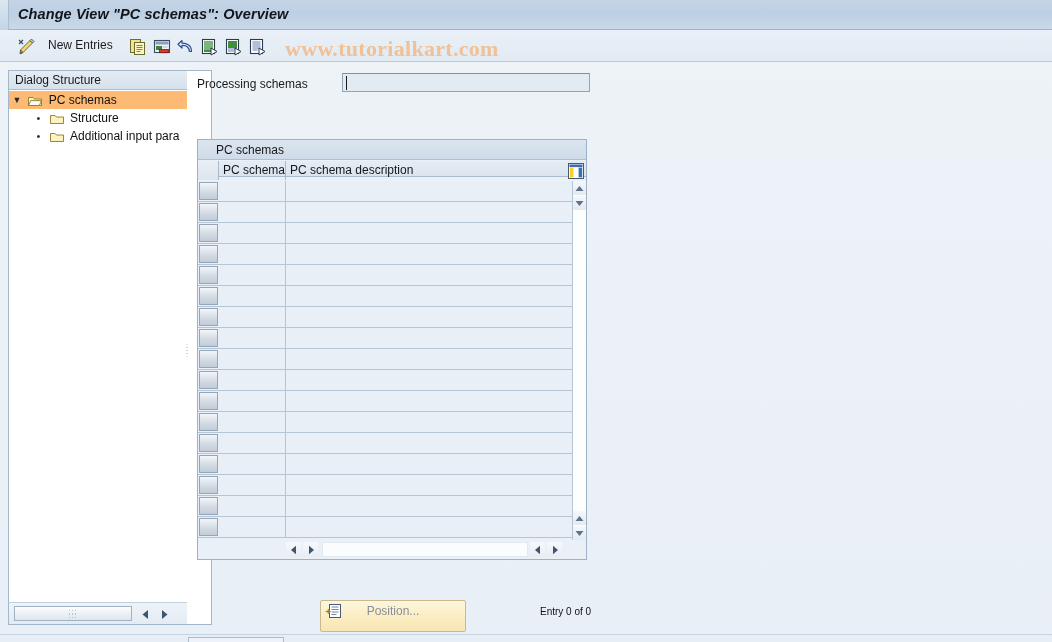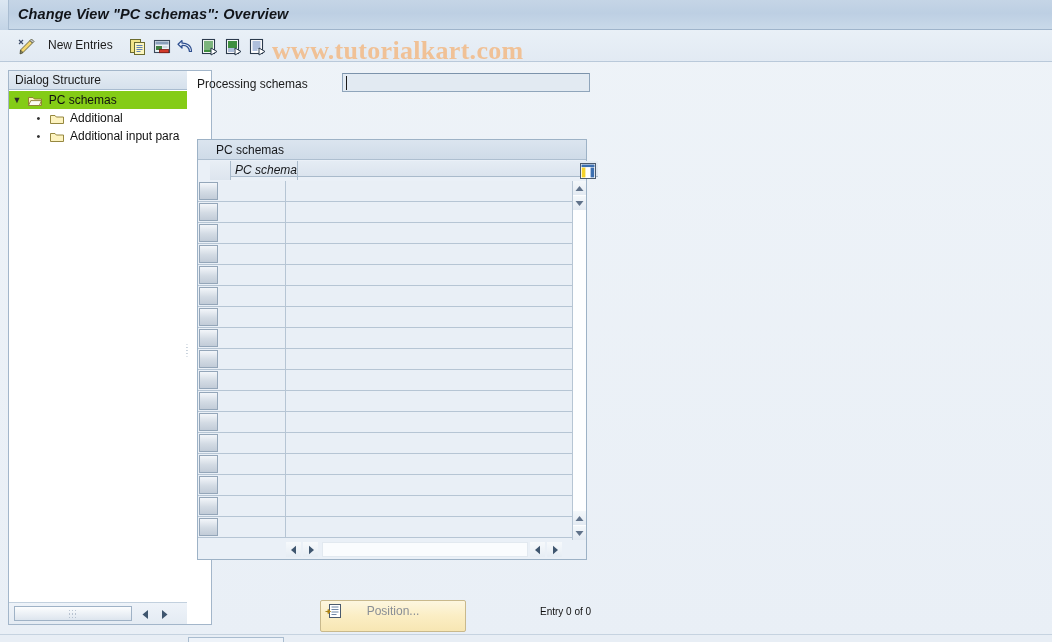--- a/index.html
+++ b/index.html
@@ -51,23 +51,23 @@
   .tb-btn {
     display:flex; align-items:center; justify-content:center;
     height:24px; border:1px solid transparent; border-radius:2px;
     cursor:default;
   }
   .newentries-label {
     position:absolute; left:48px; top:8px;
     font-size:12px; color:#1c1c1c; white-space:nowrap;
   }
   .watermark {
-    position:absolute; left:272px; top:36px;
+    position:absolute; left:285px; top:36px;
     font-family:"Liberation Serif", serif;
-    font-size:26px; font-weight:bold;
+    font-size:22px; font-weight:bold;
     color:#f0c196;
     letter-spacing:0.3px;
     white-space:nowrap;
     pointer-events:none;
   }
 
   
   .leftpanel {
     position:absolute; left:8px; top:70px; width:204px; height:555px;
     background:#ffffff;
@@ -82,21 +82,21 @@
   }
   .dlg-header span {
     position:absolute; left:6px; top:2px; font-size:12px; color:#1a1a1a;
   }
   .tree { position:absolute; left:0; top:20px; width:178px; }
   .tree-row {
     position:relative; height:18px; line-height:18px;
     white-space:nowrap; overflow:hidden;
     font-size:12px; color:#111;
   }
-  .tree-row.root { background:#84cc16; }
+  .tree-row.root { background:#fdba74; }
   .tree-row .twisty {
     display:inline-block; width:16px; text-align:center;
     color:#2b2b2b; font-size:9px; vertical-align:top;
   }
   .tree-row .bullet {
     display:inline-block; width:16px; text-align:center;
     color:#333; font-size:11px; vertical-align:top;
   }
   .tree-row .indent { display:inline-block; width:18px; }
   .folder-ico { display:inline-block; vertical-align:-3px; margin-right:3px; }
@@ -159,25 +159,24 @@
   .table-title {
     position:absolute; left:0; top:0; width:388px; height:20px;
     background: linear-gradient(180deg,#dbe5ef 0%, #cfdbe8 100%);
     border-bottom:1px solid #aebfd0;
     box-sizing:border-box;
   }
   .table-title span {
     position:absolute; left:18px; top:3px; font-size:12px; color:#16181b;
   }
   .col-head {
-    position:absolute; left:12px; top:21px; width:388px; height:16px;
+    position:absolute; left:0; top:21px; width:388px; height:16px;
     background: linear-gradient(180deg,#e5ecf4 0%, #dbe4ee 100%);
     border-bottom:1px solid #a9bacb;
     box-sizing:border-box;
-    font-style:italic;
   }
   .ch-sel {
     position:absolute; left:0; top:0; width:21px; height:19px;
     background: linear-gradient(180deg,#e8eef5,#dde5ee);
     border-right:1px solid #a9bacb;
     box-sizing:border-box;
   }
   .ch-cell {
     position:absolute; top:0; height:19px; line-height:19px;
     font-size:12px; color:#16181b;
@@ -388,21 +387,21 @@
 
 
       <div class="tree-row">
         <span class="indent"></span>
         <span class="bullet">•</span>
         <span class="folder-ico">
           <svg width="14" height="12" viewBox="0 0 14 12">
             <path d="M0.5 2.5 L5 2.5 L6.3 4 L13.5 4 L13.5 10.5 L0.5 10.5 Z" fill="#fdf3c0" stroke="#8a7a2e" stroke-width="0.9"></path>
           </svg>
         </span>
-        <span class="tree-label">Additional</span>
+        <span class="tree-label">Structure</span>
       </div>
 
       <div class="tree-row">
         <span class="indent"></span>
         <span class="bullet">•</span>
         <span class="folder-ico">
           <svg width="14" height="12" viewBox="0 0 14 12">
             <path d="M0.5 2.5 L5 2.5 L6.3 4 L13.5 4 L13.5 10.5 L0.5 10.5 Z" fill="#fdf3c0" stroke="#8a7a2e" stroke-width="0.9"></path>
           </svg>
         </span>
@@ -440,20 +439,21 @@
 
   <div class="tablebox">
 
     <div class="table-title">
       <span>PC schemas</span>
     </div>
 
     <div class="col-head">
       <div class="ch-sel"></div>
       <div class="ch-cell ch-c1">PC schema</div>
+      <div class="ch-cell ch-c2">PC schema description</div>
       <div class="cfg-icon">
         <svg width="16" height="16" viewBox="0 0 16 16">
           <rect x="0.5" y="0.5" width="15" height="15" fill="#ffffff" stroke="#4a5a6e" stroke-width="1"></rect>
           <rect x="1.5" y="1.5" width="13" height="2.6" fill="#3c6fb0"></rect>
           <rect x="1.8" y="4.6" width="3.6" height="9.8" fill="#f5d22a"></rect>
           <rect x="6.2" y="4.6" width="3.6" height="9.8" fill="#ffffff"></rect>
           <rect x="10.6" y="4.6" width="3.6" height="9.8" fill="#3c6fb0"></rect>
         </svg>
       </div>
     </div>

